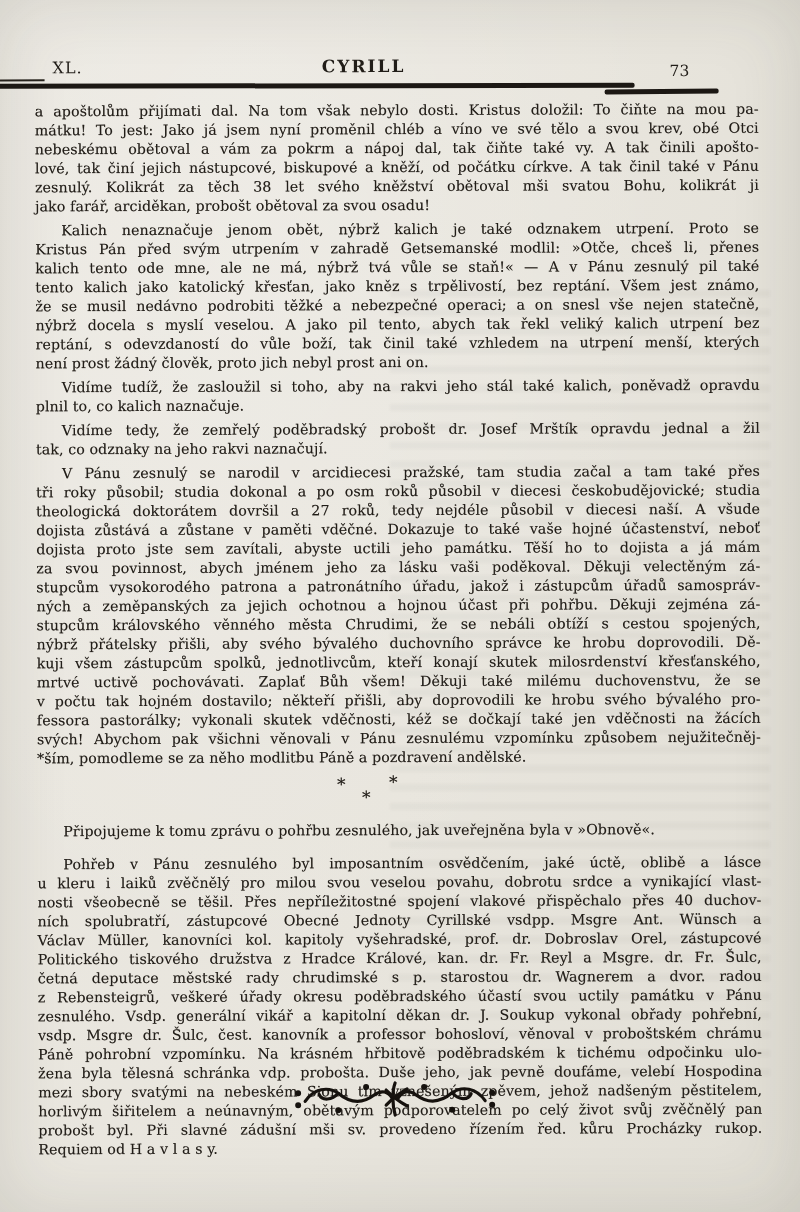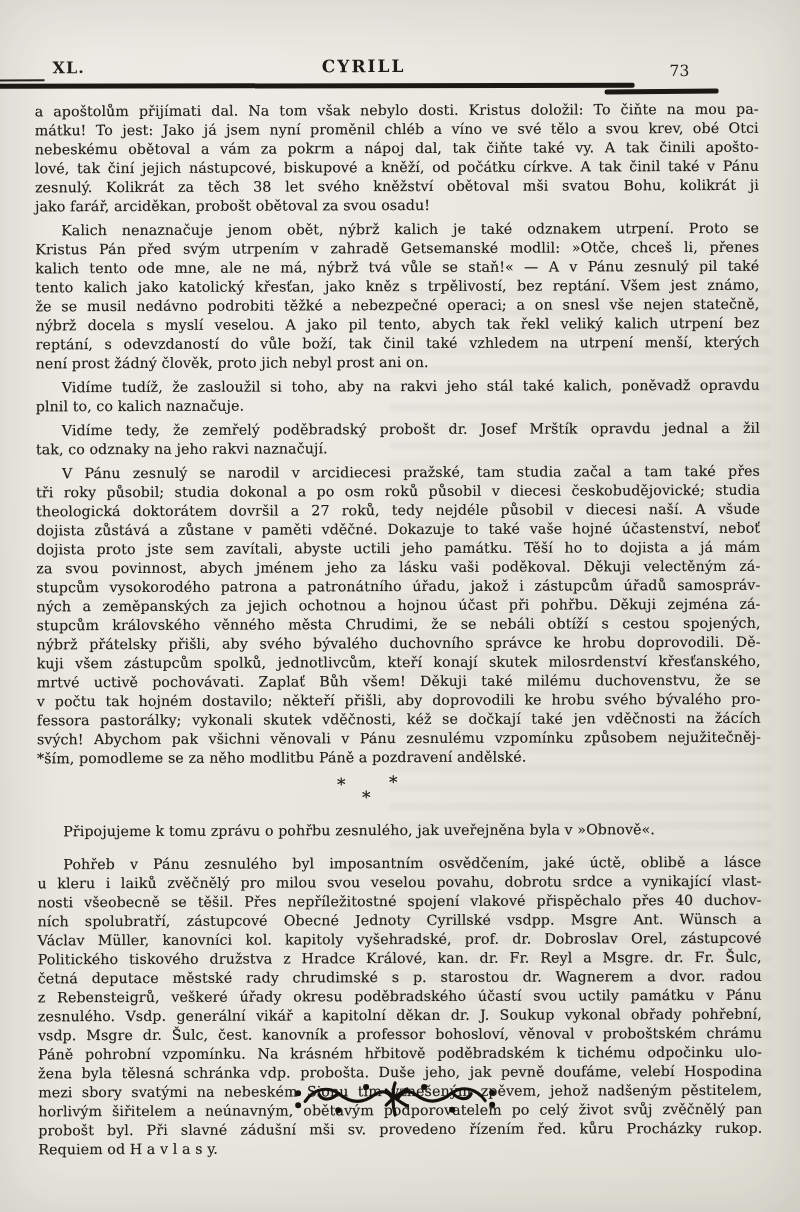--- a/index.html
+++ b/index.html
@@ -26,21 +26,21 @@
       rgba(95,100,90,0.045) 0px, rgba(95,100,90,0.045) 7px,
       rgba(0,0,0,0) 7px, rgba(0,0,0,0) 19px);
     filter: blur(1.2px);
     pointer-events: none;
   }
   .tilt { position:absolute; inset:0; transform: rotate(-0.2deg); transform-origin: 50% 40%; }
 
   
   .hdr-issue {
     position: absolute; left: 54px; top: 57px;
-    font-size: 16px; font-weight: bold; letter-spacing: 1px;
+    font-size: 16px; font-weight: normal; letter-spacing: 1px;
   }
   .hdr-title {
     position: absolute; left: 0; right: 70px; top: 56px;
     text-align: center;
     font-size: 17px; font-weight: bold; letter-spacing: 2px;
   }
   .hdr-page {
     position: absolute; left: 671px; top: 63px;
     font-size: 15.5px;
   }

